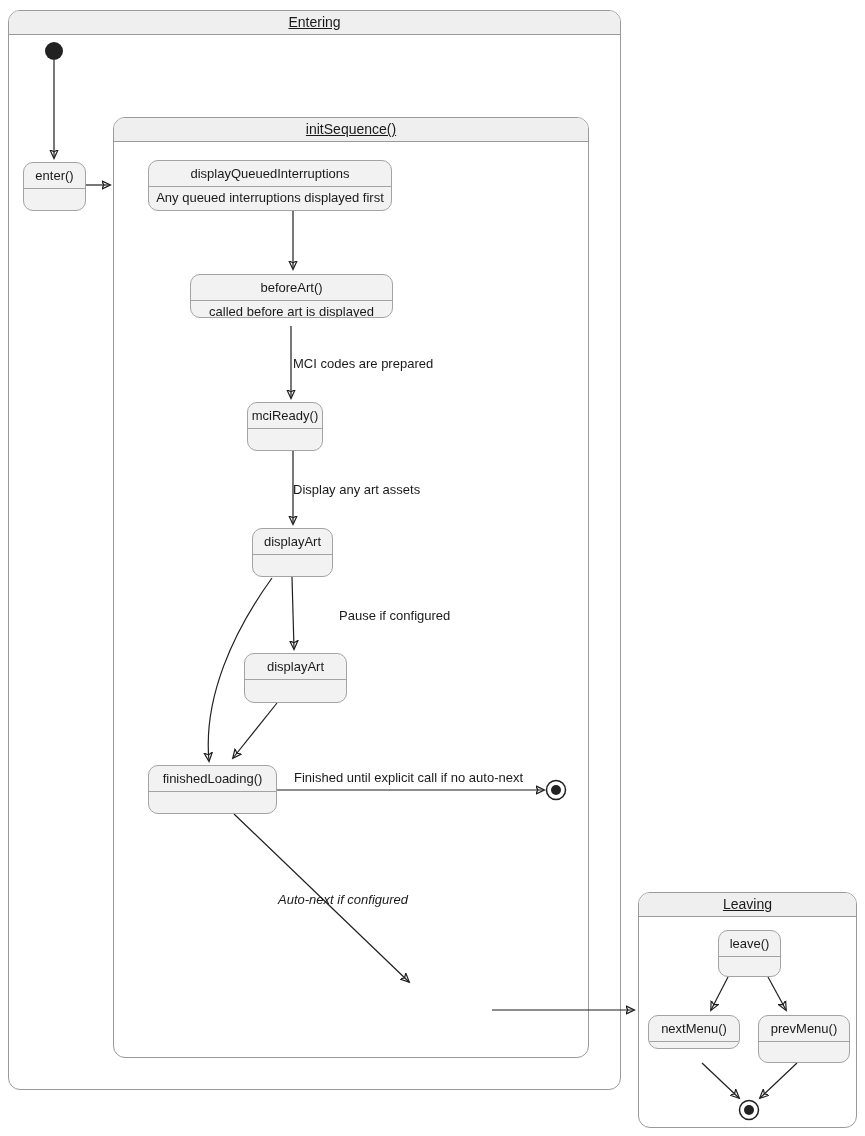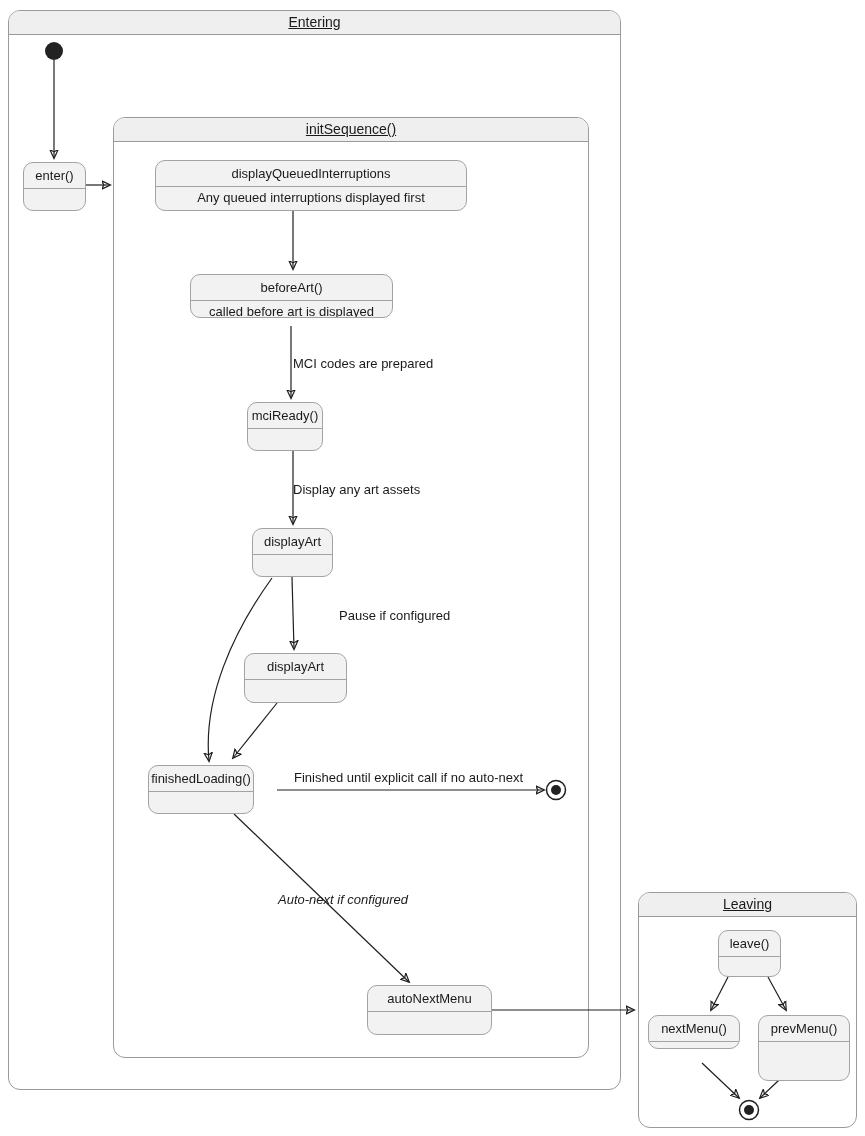--- a/index.html
+++ b/index.html
@@ -137,21 +137,21 @@
       <circle cx="749" cy="1110" r="9.5" fill="#ffffff" stroke="#1f1f1f" stroke-width="1.5"></circle>
       <circle cx="749" cy="1110" r="5" fill="#222222" stroke="none"></circle>
     </g>
   </svg>
 
   <div class="state" style="left:23px; top:162px; width:63px; height:49px;">
     <div class="state-title">enter()</div>
     <div class="state-body"></div>
   </div>
 
-  <div class="state" style="left:155px; top:160px; width:312px; height:51px;">
+  <div class="state" style="left:148px; top:160px; width:244px; height:51px;">
     <div class="state-title">displayQueuedInterruptions</div>
     <div class="state-body">Any queued interruptions displayed first</div>
   </div>
 
   <div class="state" style="left:190px; top:274px; width:203px; height:44px;">
     <div class="state-title">beforeArt()</div>
     <div class="state-body">called before art is displayed</div>
   </div>
 
   <div class="state" style="left:247px; top:402px; width:76px; height:49px;">
@@ -162,41 +162,37 @@
   <div class="state" style="left:252px; top:528px; width:81px; height:49px;">
     <div class="state-title">displayArt</div>
     <div class="state-body"></div>
   </div>
 
   <div class="state" style="left:244px; top:653px; width:103px; height:50px;">
     <div class="state-title">displayArt</div>
     <div class="state-body"></div>
   </div>
 
-  <div class="state" style="left:148px; top:765px; width:106px; height:49px;justify-content:center;">
+  <div class="state" style="left:148px; top:765px; width:129px; height:49px;justify-content:center;">
     <div class="state-title">finishedLoading()</div>
     <div class="state-body"></div>
   </div>
 
-  <div class="state" style="left:367px; top:985px; width:125px; height:50px;">
-    <div class="state-title">autoNextMenu</div>
-    <div class="state-body"></div>
-  </div>
 
   <div class="state" style="left:718px; top:930px; width:63px; height:47px;">
     <div class="state-title">leave()</div>
     <div class="state-body"></div>
   </div>
 
   <div class="state" style="left:648px; top:1015px; width:92px; height:34px;">
     <div class="state-title">nextMenu()</div>
     <div class="state-body"></div>
   </div>
 
-  <div class="state" style="left:758px; top:1015px; width:92px; height:66px;">
+  <div class="state" style="left:758px; top:1015px; width:92px; height:48px;">
     <div class="state-title">prevMenu()</div>
     <div class="state-body"></div>
   </div>
 
   <div class="edge-label" style="left:293px; top:356px;">MCI codes are prepared</div>
   <div class="edge-label" style="left:293px; top:482px;">Display any art assets</div>
   <div class="edge-label" style="left:294px; top:608px;margin-left:45px;">Pause if configured</div>
   <div class="edge-label" style="left:294px; top:770px;">Finished until explicit call if no auto-next</div>
   <div class="edge-label" style="left:278px; top:892px;font-style:italic;">Auto-next if configured</div>
 

